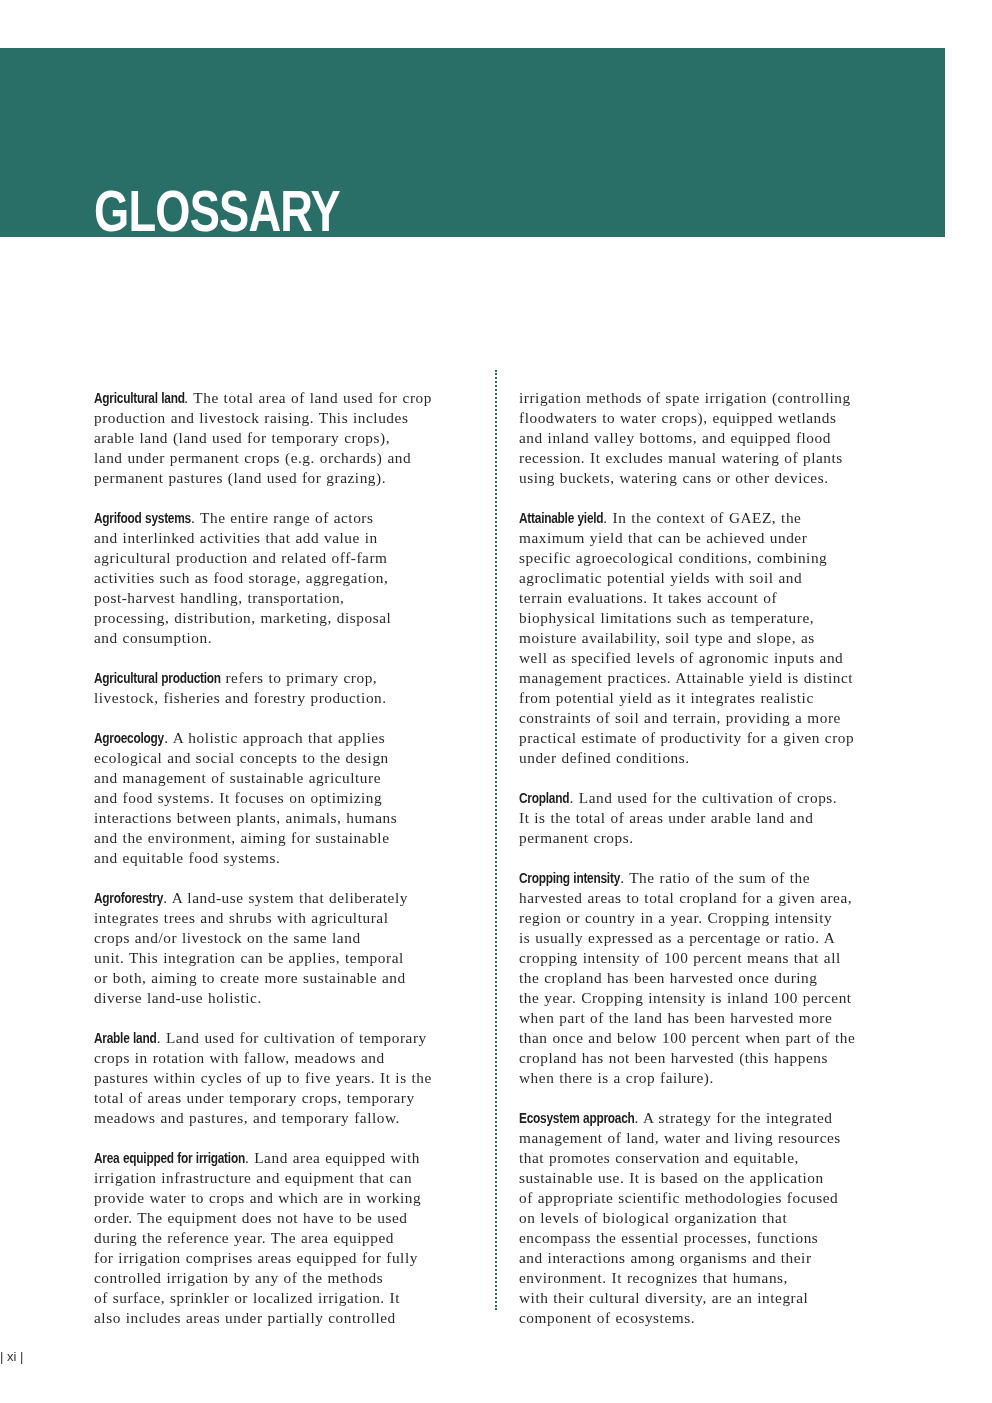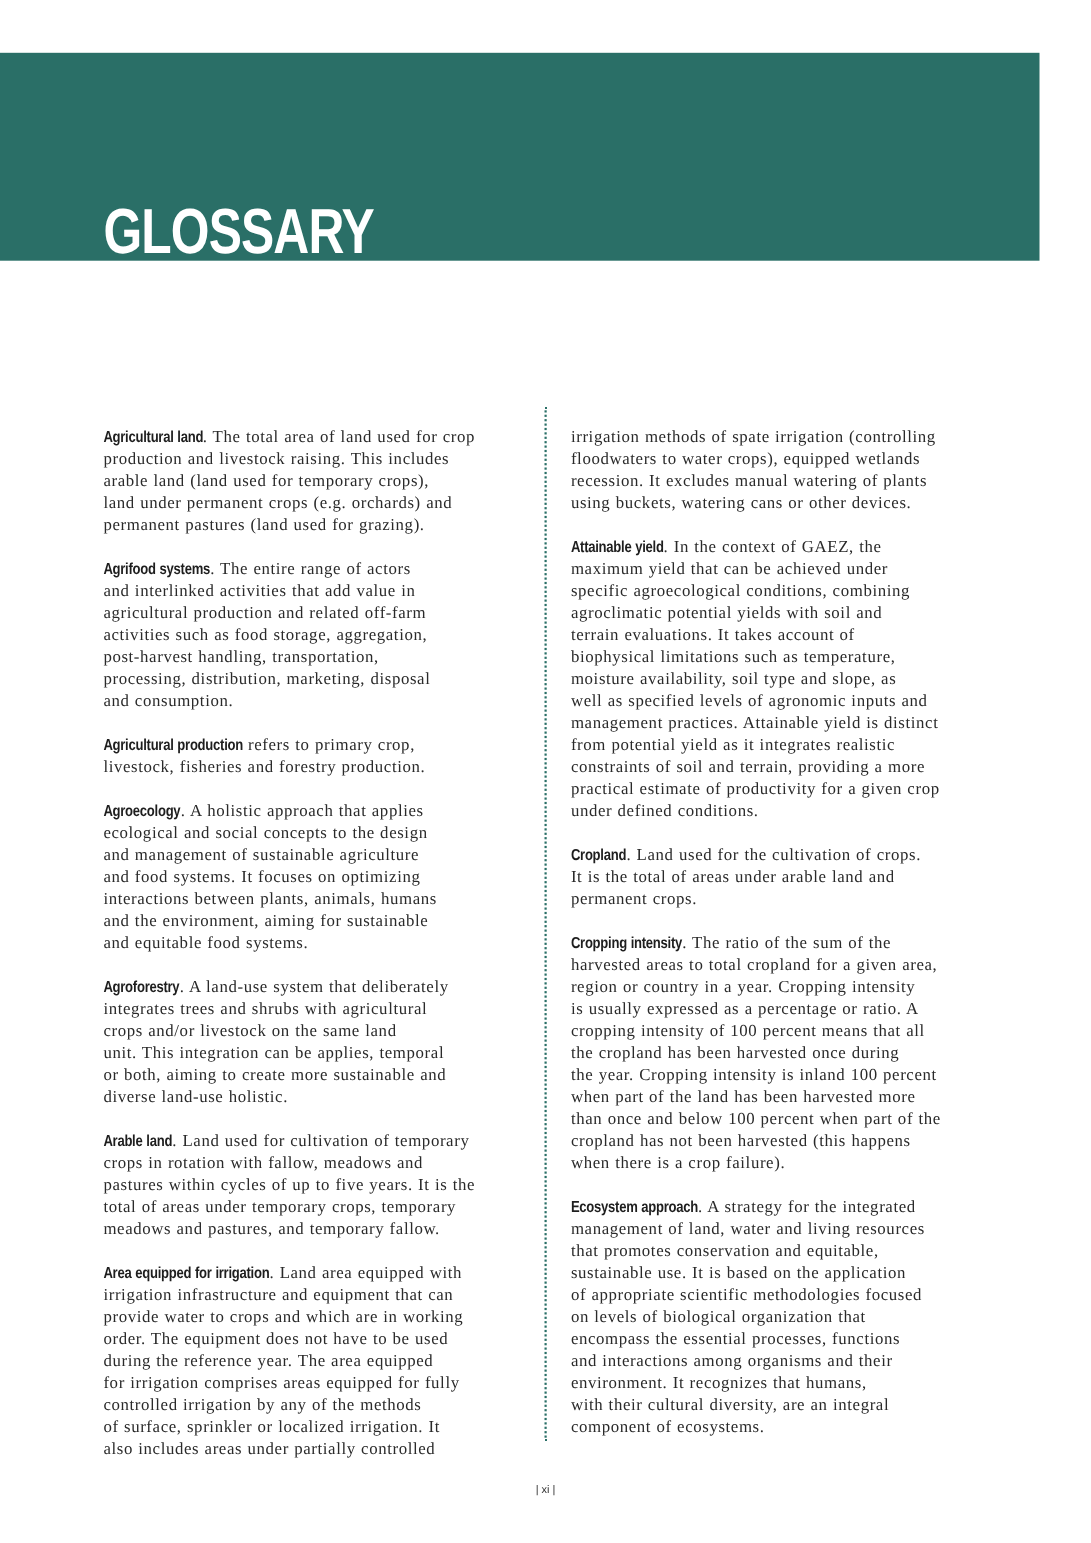--- a/index.html
+++ b/index.html
@@ -65,23 +65,23 @@
     top: 370px;
     height: 940px;
     width: 0;
     border-left: 2px dotted #2a6f67;
   }
   .page-num {
     position: absolute;
     left: 0;
     width: 992px;
     top: 1349px;
-    text-align: center;
+    text-align: left;
     font-family: "Liberation Sans", "DejaVu Sans", sans-serif;
-    font-size: 10px;
+    font-size: 13px;
     color: #333333;
   }
 </style>
 </head>
 <body>
 
 <div class="banner"></div>
 <h1 class="title">GLOSSARY</h1>
 
 <div class="col col-left">
@@ -139,20 +139,21 @@
       <span class="line">controlled irrigation by any of the methods</span>
       <span class="line">of surface, sprinkler or localized irrigation. It</span>
       <span class="line">also includes areas under partially controlled</span>
     </p>
   </div>
 <div class="divider"></div>
 <div class="col col-right">
     <p class="entry">
       <span class="line">irrigation methods of spate irrigation (controlling</span>
       <span class="line">floodwaters to water crops), equipped wetlands</span>
+      <span class="line">and inland valley bottoms, and equipped flood</span>
       <span class="line">recession. It excludes manual watering of plants</span>
       <span class="line">using buckets, watering cans or other devices.</span>
     </p>
     <p class="entry">
       <span class="line"><span class="term" style="margin-right: -18.6425px;">Attainable yield</span><span>. In the context of GAEZ, the</span></span>
       <span class="line">maximum yield that can be achieved under</span>
       <span class="line">specific agroecological conditions, combining</span>
       <span class="line">agroclimatic potential yields with soil and</span>
       <span class="line">terrain evaluations. It takes account of</span>
       <span class="line">biophysical limitations such as temperature,</span>

